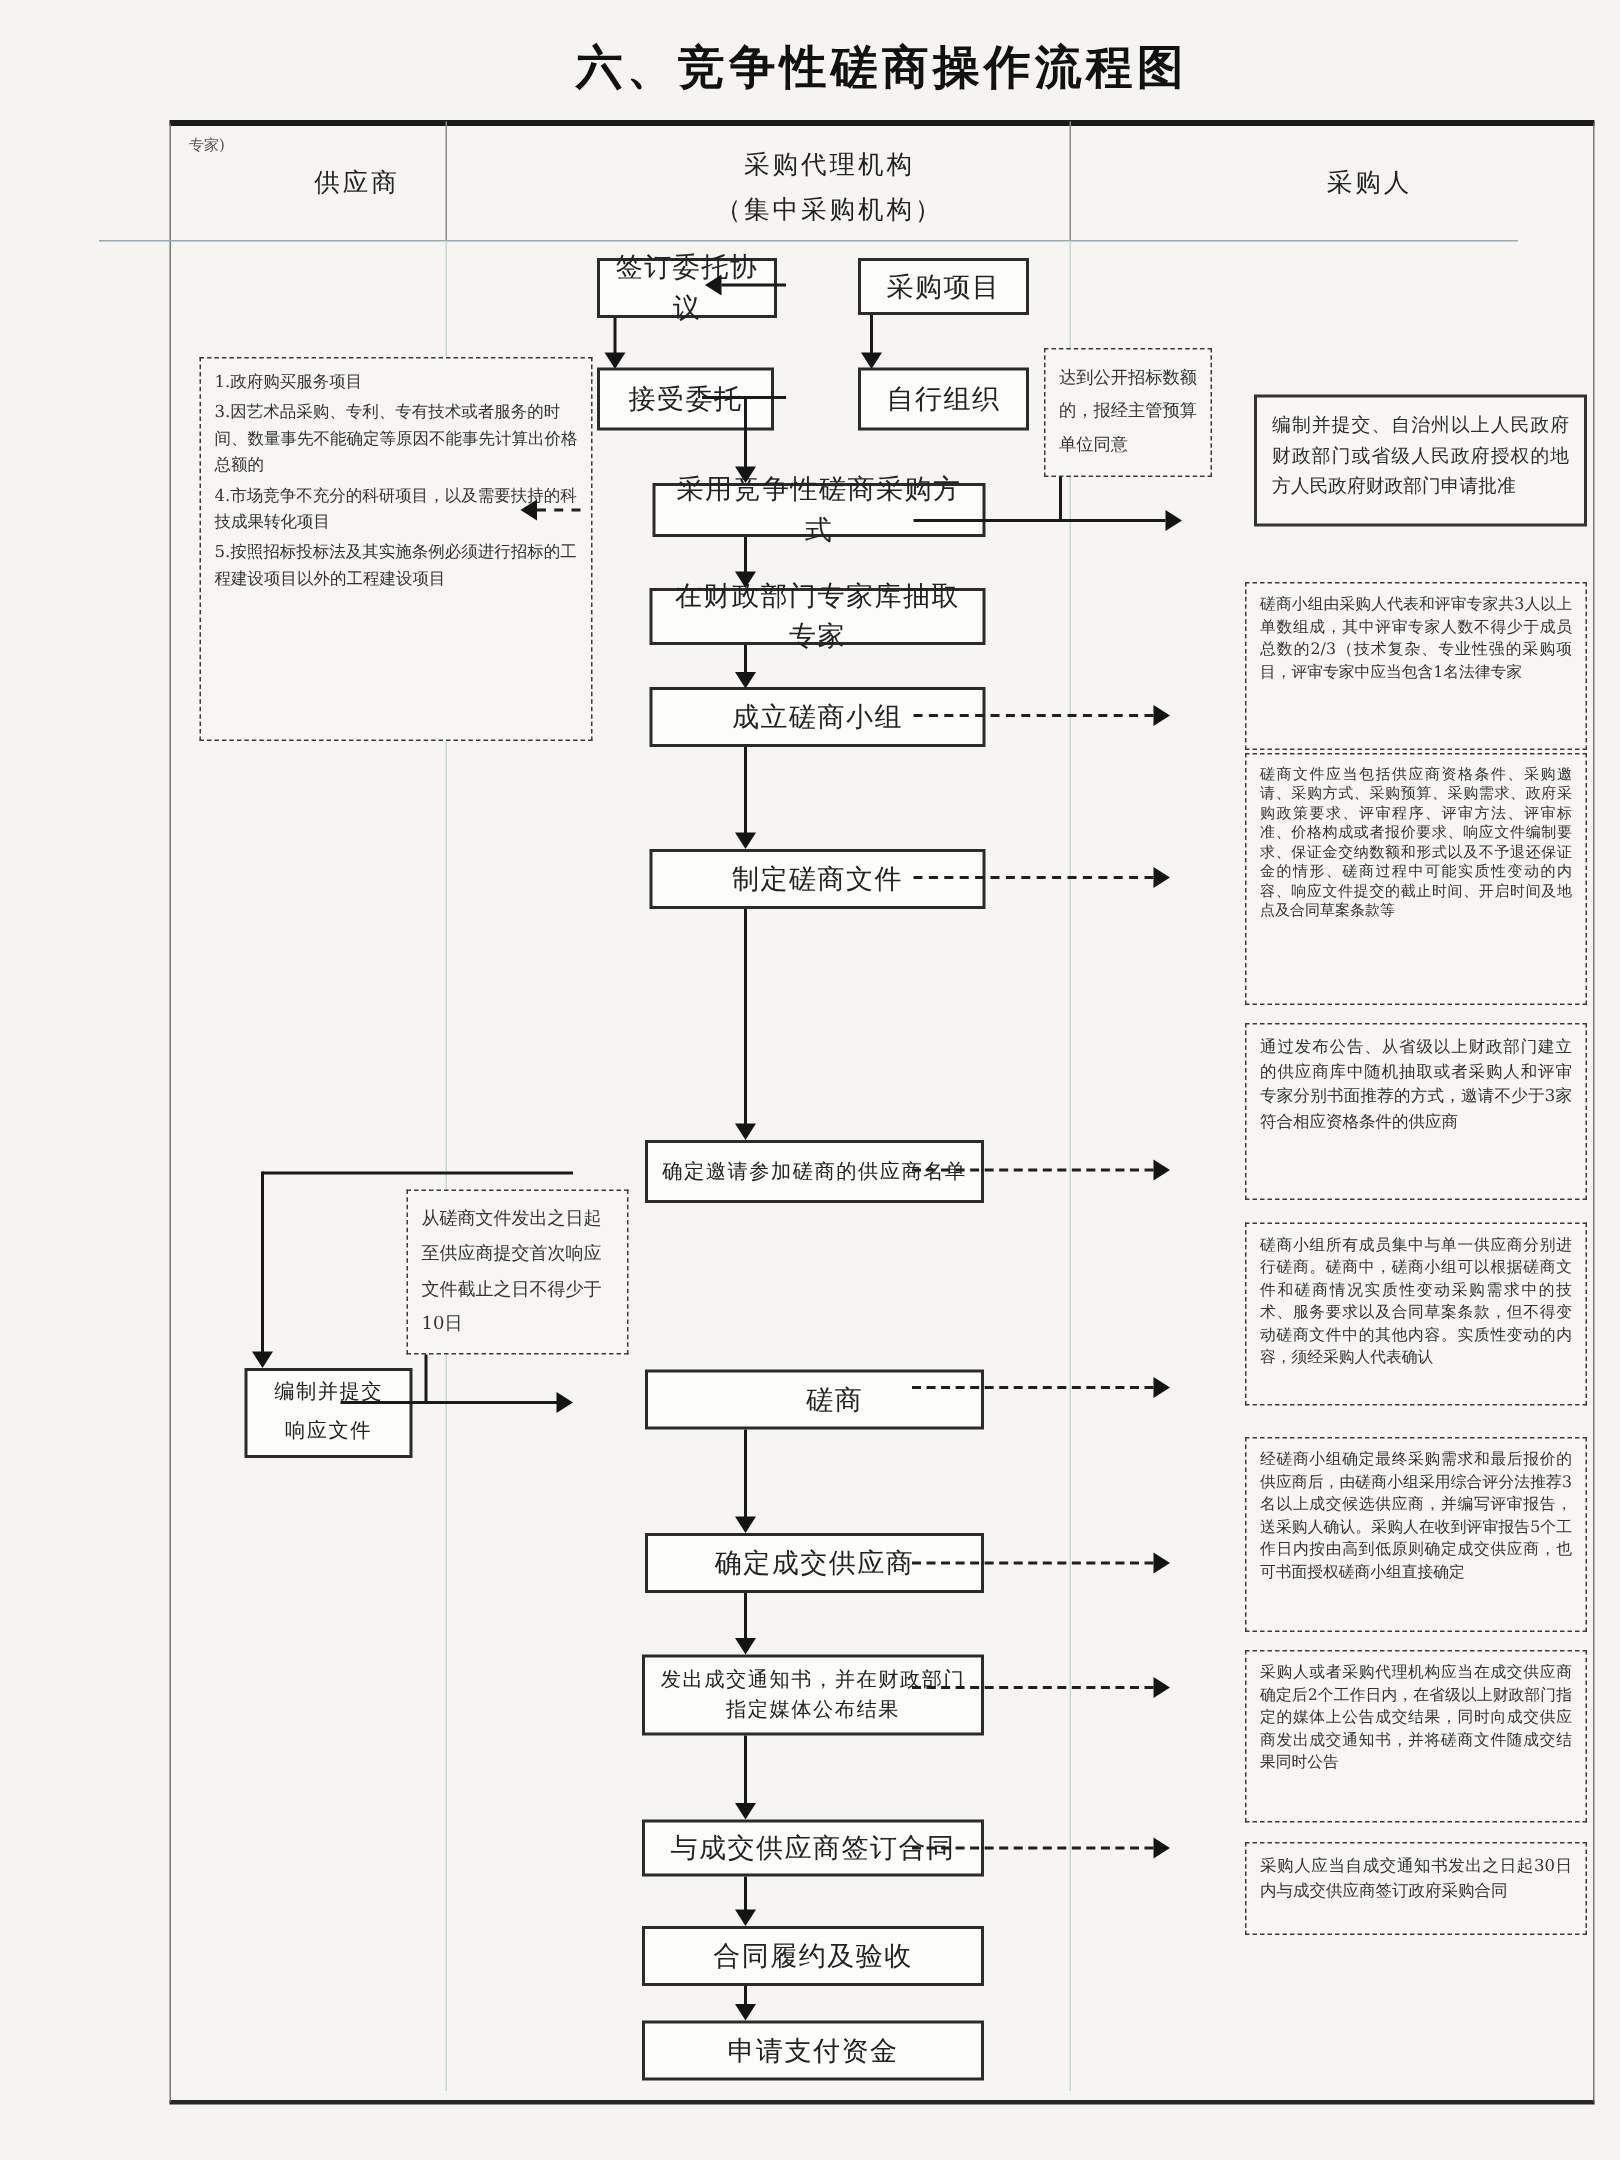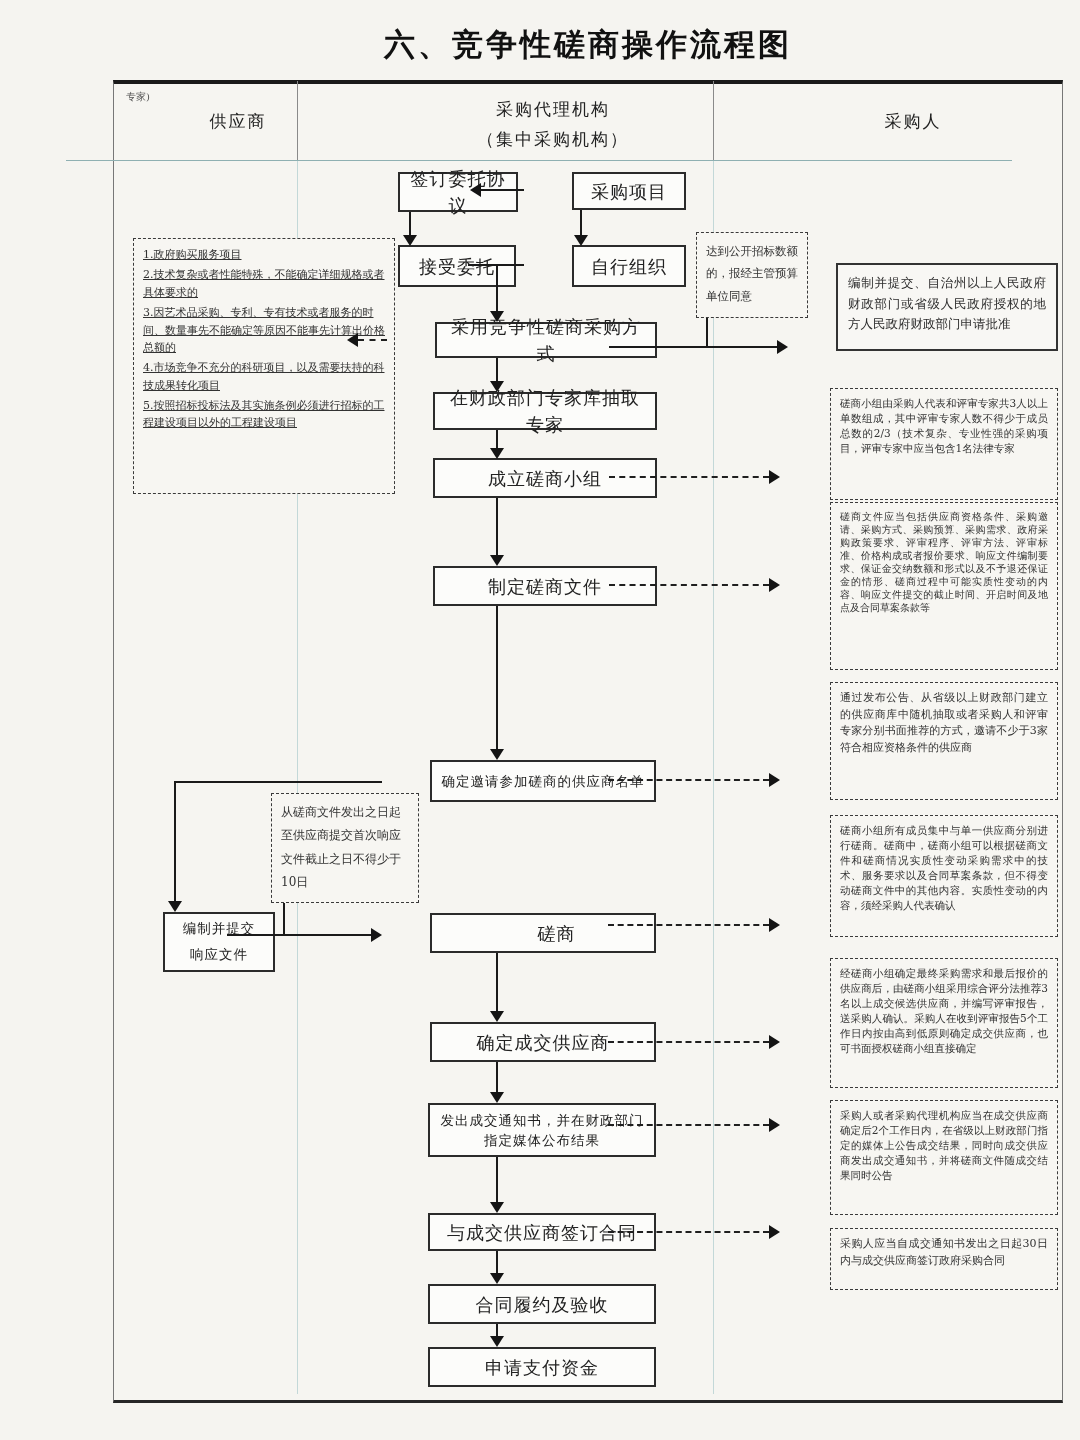--- a/index.html
+++ b/index.html
@@ -109,23 +109,22 @@
   </div>
 <div class="abs node" style="left:380px;top:1347px;width:228px;height:40px;">
     <span>申请支付资金</span>
   </div>
 
 <div class="abs node two-line" style="left:115px;top:912px;width:112px;height:60px;font-size:13.5px;line-height:1.9;">
   <span>编制并提交</span>
   <span>响应文件</span>
 </div>
 
-<div class="abs ann" style="left:85px;top:238px;width:262px;height:256px;font-size:11px;line-height:1.58;text-align:left;text-decoration:underline;">
+<div class="abs ann" style="left:85px;top:238px;width:262px;height:256px;font-size:11px;line-height:1.58;text-align:left;">
   <div class="listitem">1.政府购买服务项目</div>
-  <div class="listitem">2.技术复杂或者性能特殊，不能确定详细规格或者具体要求的</div>
   <div class="listitem">3.因艺术品采购、专利、专有技术或者服务的时间、数量事先不能确定等原因不能事先计算出价格总额的</div>
   <div class="listitem">4.市场竞争不充分的科研项目，以及需要扶持的科技成果转化项目</div>
   <div class="listitem">5.按照招标投标法及其实施条例必须进行招标的工程建设项目以外的工程建设项目</div>
 </div>
 
 <div class="abs ann" style="left:648px;top:232px;width:112px;height:86px;font-size:11.5px;line-height:1.95;text-align:left;">达到公开招标数额的，报经主管预算单位同意</div>
 
 <div class="abs solidnote" style="left:788px;top:263px;width:222px;height:88px;">编制并提交、自治州以上人民政府财政部门或省级人民政府授权的地方人民政府财政部门申请批准</div>
 
 <div class="abs ann" style="left:782px;top:388px;width:228px;height:112px;">磋商小组由采购人代表和评审专家共3人以上单数组成，其中评审专家人数不得少于成员总数的2/3（技术复杂、专业性强的采购项目，评审专家中应当包含1名法律专家</div>

